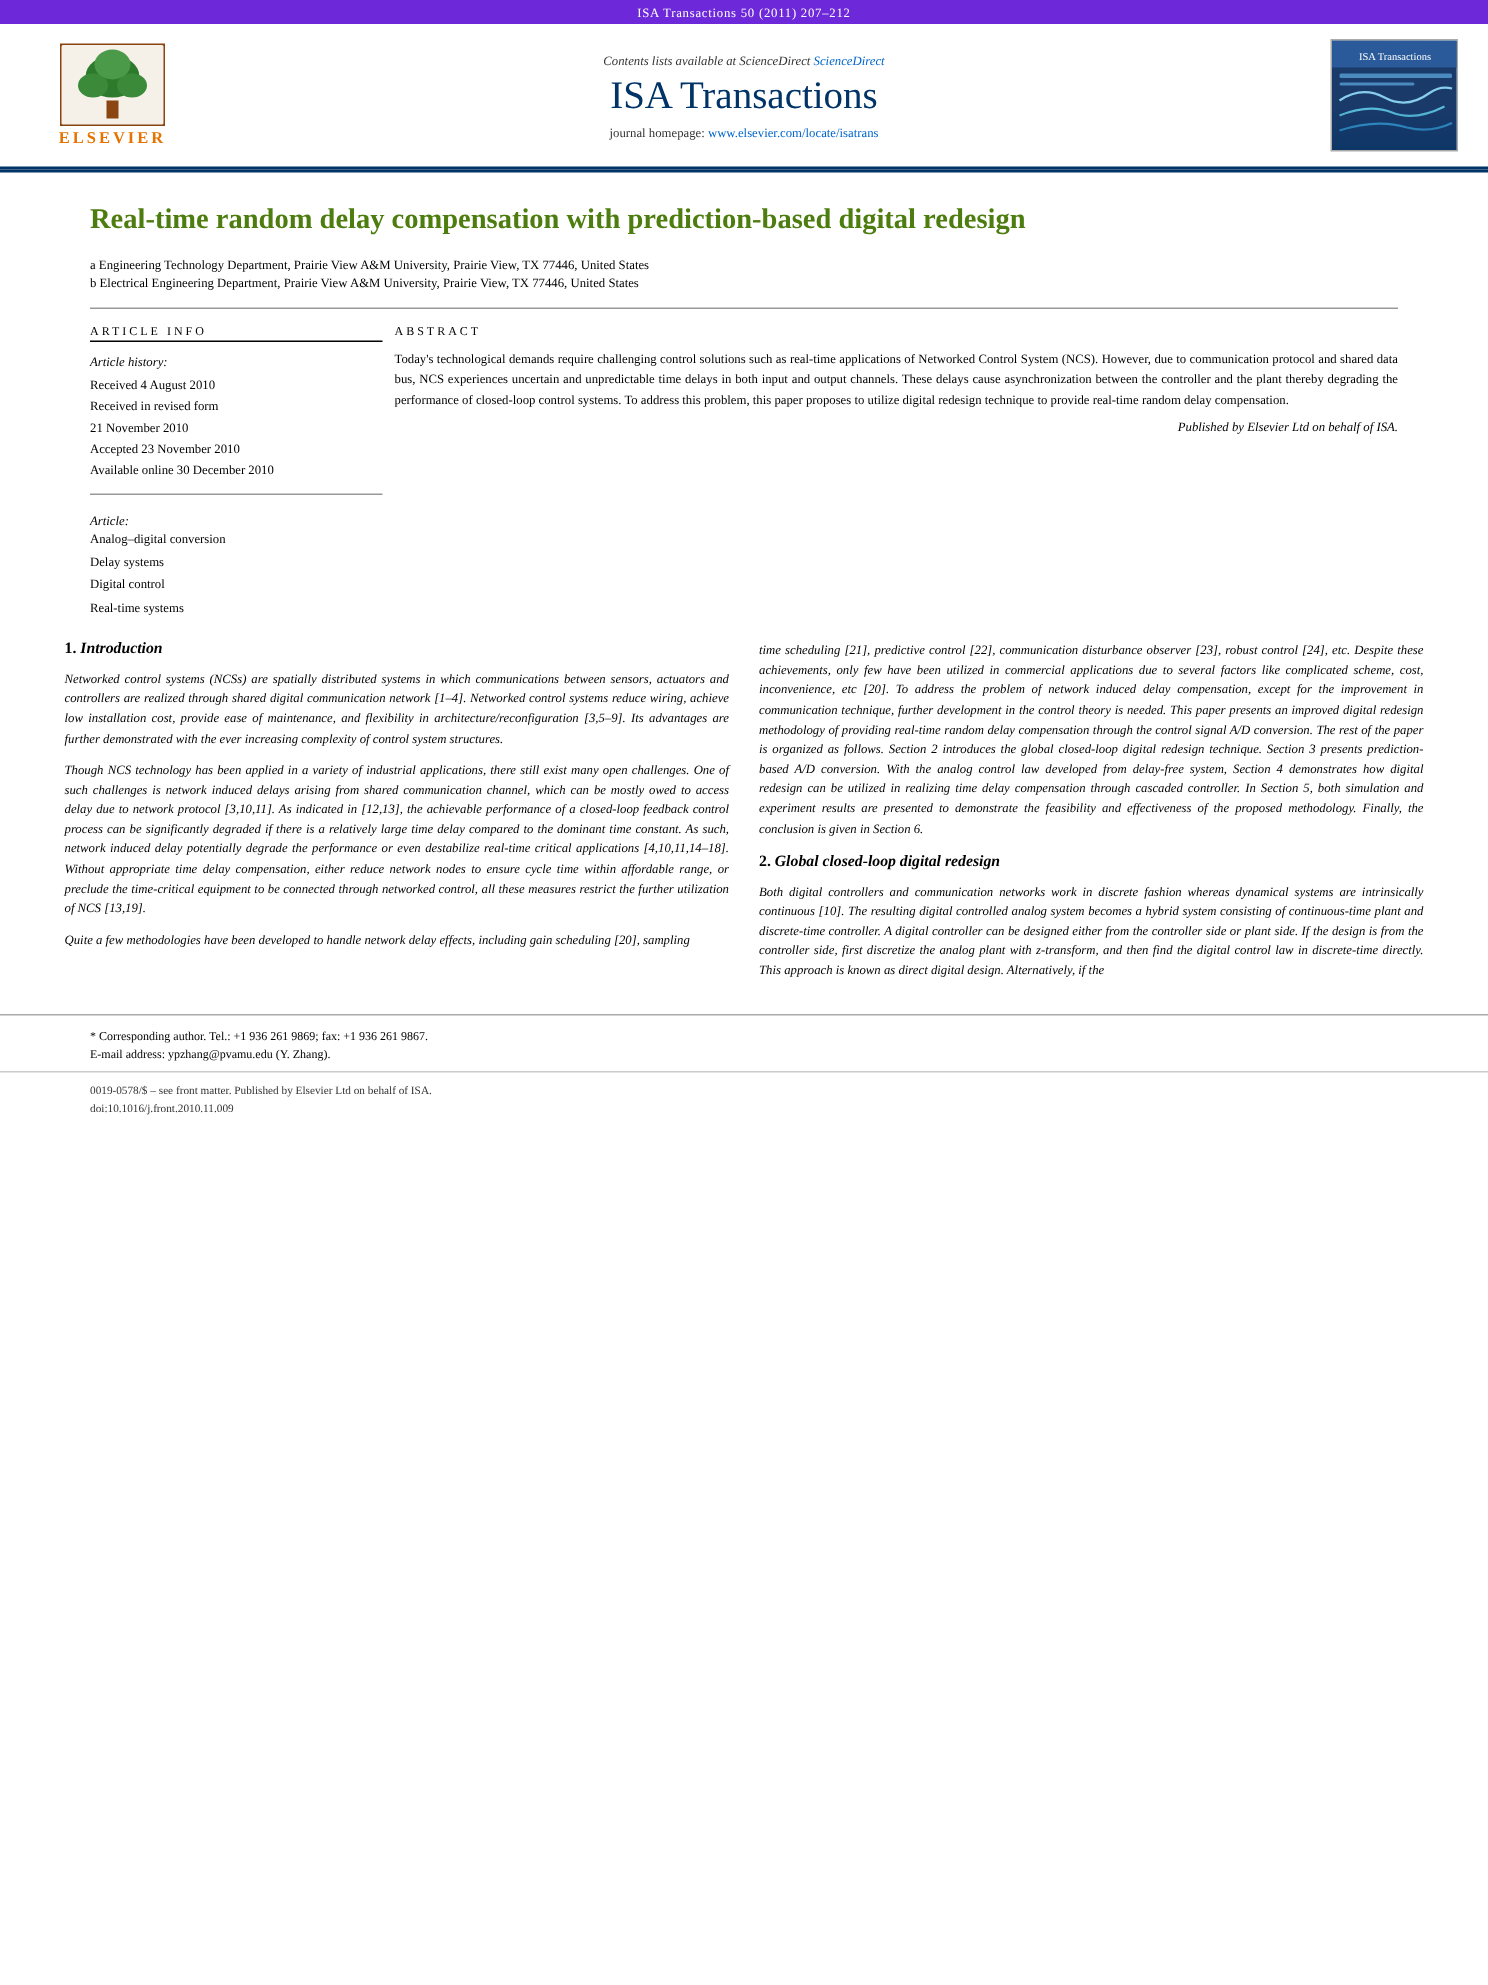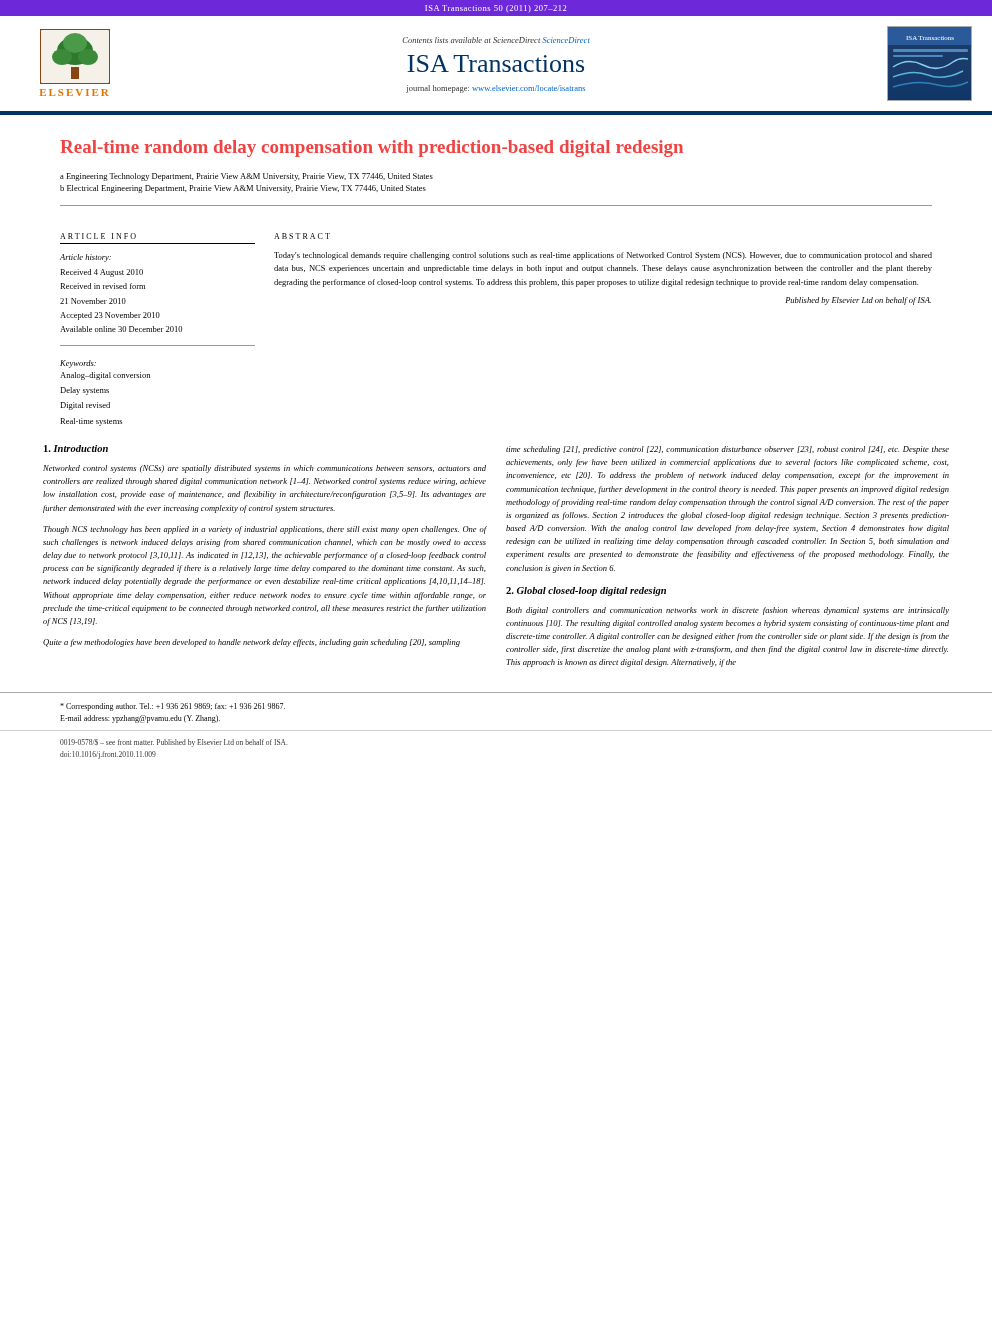--- a/index.html
+++ b/index.html
@@ -111,21 +111,21 @@
       margin: 0;
     }
 
     
     .article-title-area {
       padding: 20px 60px 10px 60px;
     }
     .article-main-title {
       font-size: 19px;
       font-weight: bold;
-      color: #ef4444;
+      color: #4d7c0f;
       margin-bottom: 10px;
       line-height: 1.3;
       font-family: 'Times New Roman', serif;
     }
     .article-authors {
       font-size: 10px;
       color: #000;
       margin-bottom: 6px;
     }
     .article-authors sup {
@@ -315,41 +315,41 @@
 <div class="section-divider"></div>
 
 <div class="article-title-area">
   <div class="article-main-title">Real-time random delay compensation with prediction-based digital redesign</div>
   <div class="article-affiliations">
     <div>a Engineering Technology Department, Prairie View A&amp;M University, Prairie View, TX 77446, United States</div>
     <div>b Electrical Engineering Department, Prairie View A&amp;M University, Prairie View, TX 77446, United States</div>
   </div>
 </div>
 
-<div style="margin: 0 60px; border-top: 1px solid #999; display: flex; gap: 19px; padding-top: 26px;">
+<div style="margin: 0 60px; border-top: 1px solid #999; display: flex; gap: 8px; padding-top: 10px;">
 
   <div style="width: 195px; flex-shrink: 0;">
     <div class="section-header">
       <span>ARTICLE INFO</span>
     </div>
     <div class="left-info-dates">
       <div><em>Article history:</em></div>
       <div>Received 4 August 2010</div>
       <div>Received in revised form</div>
       <div>21 November 2010</div>
       <div>Accepted 23 November 2010</div>
       <div>Available online 30 December 2010</div>
     </div>
     <hr class="divider-line">
     <div class="keywords-block">
-      <div class="kw-label"><em>Keywords:</em></div>
+      <div class="kw-label"><em>Article:</em></div>
       <div class="kw-list">
         <div>Analog–digital conversion</div>
         <div>Delay systems</div>
-        <div>Digital revised</div>
+        <div>Digital control</div>
         <div>Real-time systems</div>
       </div>
     </div>
   </div>
 
   <div style="flex: 1;">
     <div class="abstract-section-header">
       <span>ABSTRACT</span>
     </div>
     <div class="abstract-text">Today's technological demands require challenging control solutions such as real-time applications of Networked Control System (NCS). However, due to communication protocol and shared data bus, NCS experiences uncertain and unpredictable time delays in both input and output channels. These delays cause asynchronization between the controller and the plant thereby degrading the performance of closed-loop control systems. To address this problem, this paper proposes to utilize digital redesign technique to provide real-time random delay compensation.</div>

